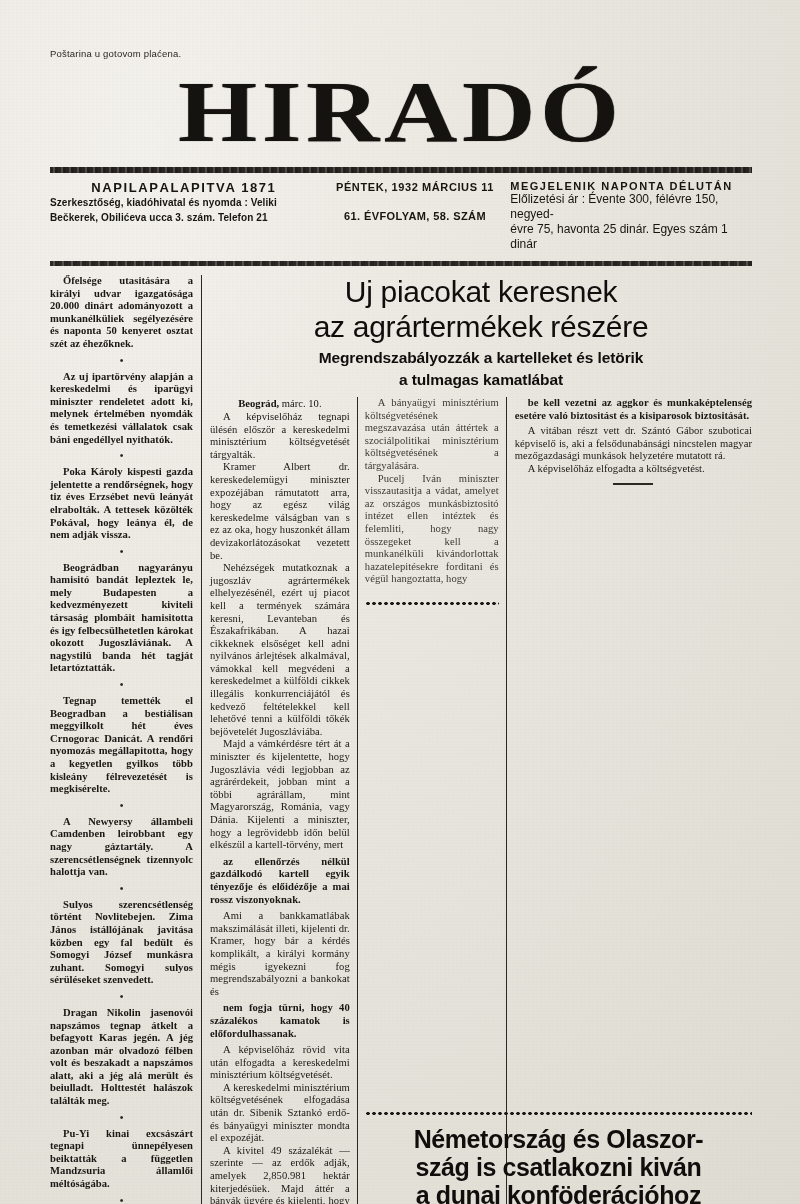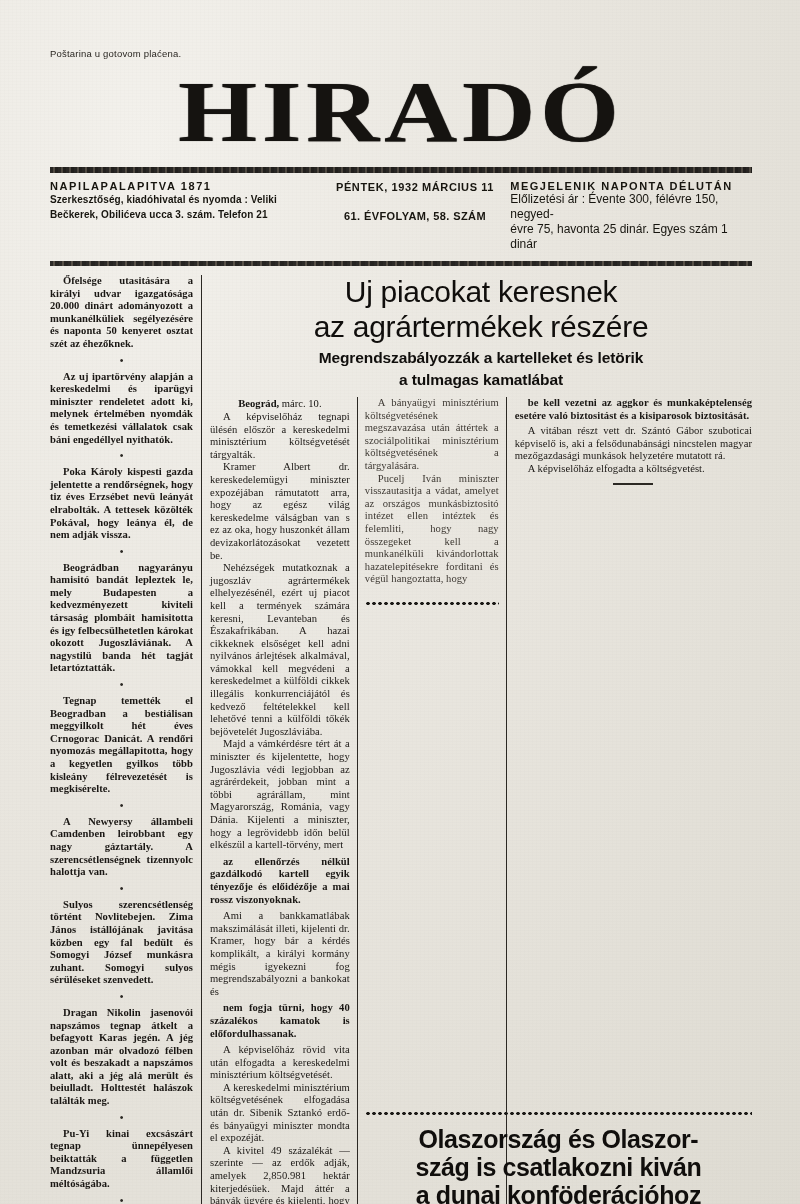--- a/index.html
+++ b/index.html
@@ -37,21 +37,21 @@
     background:repeating-linear-gradient(90deg,#171513 0 3px,#413b33 3px 5px,#0f0d0b 5px 8px);
     opacity:.92;
   }
   .masthead-info{
     display:flex;margin-top:7px;font-family:"Liberation Sans",sans-serif;color:#17150f;
   }
   .mi-col{box-sizing:border-box;}
   .mi-left{width:39%;padding-right:6px;}
   .mi-mid{width:26%;text-align:center;padding-top:1px;}
   .mi-right{width:35%;text-align:left;padding-left:4px;}
-  .mi-toprow{display:flex;justify-content:flex-start;font-size:11px;font-weight:bold;letter-spacing:1.6px;}
+  .mi-toprow{display:flex;justify-content:center;font-size:13px;font-weight:bold;letter-spacing:1.6px;}
   .mi-left .sub{font-size:10px;font-weight:bold;line-height:15px;letter-spacing:.1px;}
   .mi-mid .date{font-size:11px;font-weight:bold;letter-spacing:.6px;}
   .mi-mid .vol{font-size:11px;font-weight:bold;letter-spacing:.4px;margin-top:17px;}
   .mi-right .head{font-size:11px;font-weight:bold;letter-spacing:1.5px;}
   .mi-right .sub{font-size:12px;line-height:15px;letter-spacing:0;}
   .rule-thick2{
     height:5px;margin-top:9px;
     background:repeating-linear-gradient(90deg,#171513 0 3px,#463f36 3px 5px,#100e0c 5px 9px);
     opacity:.9;
   }
@@ -150,21 +150,21 @@
         <p class="brief">Beográdban nagyarányu hamisitó bandát lepleztek le, mely Budapesten a kedvezményezett kiviteli társaság plombáit hamisitotta és igy felbecsülhetetlen károkat okozott Jugoszláviának. A nagystilü banda hét tagját letartóztatták.</p>
         <div class="sep">•</div>
         <p class="brief">Tegnap temették el Beogradban a bestiálisan meggyilkolt hét éves Crnogorac Danicát. A rendőri nyomozás megállapitotta, hogy a kegyetlen gyilkos több kisleány félrevezetését is megkisérelte.</p>
         <div class="sep">•</div>
         <p class="brief">A Newyersy állambeli Camdenben leirobbant egy nagy gáztartály. A szerencsétlenségnek tizennyolc halottja van.</p>
         <div class="sep">•</div>
         <p class="brief">Sulyos szerencsétlenség történt Novlitebejen. Zima János istállójának javitása közben egy fal bedült és Somogyi József munkásra zuhant. Somogyi sulyos sérüléseket szenvedett.</p>
         <div class="sep">•</div>
         <p class="brief">Dragan Nikolin jasenovói napszámos tegnap átkelt a befagyott Karas jegén. A jég azonban már olvadozó félben volt és beszakadt a napszámos alatt, aki a jég alá merült és beiulladt. Holttestét halászok találták meg.</p>
         <div class="sep">•</div>
-        <p class="brief">Pu-Yi kinai excsászárt tegnap ünnepélyesen beiktatták a független Mandzsuria államlői méltóságába.</p>
+        <p class="brief">Pu-Yi kinai excsászárt tegnapi ünnepélyesen beiktatták a független Mandzsuria államlői méltóságába.</p>
         <div class="sep">•</div>
         <p class="brief">Gratien képviselő törvényjavaslatot terjesztett a kamara eié, hogy Briand hamvait a Pantheonban helyezzék el.</p>
 
       </div>
 
       <div style="width:550px;box-sizing:border-box;padding-left:8px;">
 
         <div class="hl-main">Uj piacokat keresnek</div>
         <div class="hl-main">az agrártermékek részére</div>
         <div class="hl-sub">Megrendszabályozzák a kartelleket és letörik</div>
@@ -203,21 +203,21 @@
             <p>A képviselőház elfogadta a költségvetést.</p>
             <div class="short-rule"></div>
           </div>
         </div>
 
         <div style="display:flex;margin-top:-170px;">
           <div style="width:150px;"></div>
           <div style="width:400px;box-sizing:border-box;padding-left:7px;">
 
             <div class="dotrule"></div>
-            <div class="hl-2">Olaszország és Olaszor-</div>
+            <div class="hl-2">Németország és Olaszor-</div>
             <div class="hl-2">szág is csatlakozni kiván</div>
             <div class="hl-2">a dunai konföderációhoz</div>
 
             <div class="two" style="margin-top:7px;">
               <div class="tw-l">
                 <div class="datelinerow">
                   <span class="city">Berlin,</span>
                   <span>márc. 10.</span>
                 </div>
                 <p>Berlinben illetékes helyen ugy nyilatkoztak, hogy a dunai államok mezőgazdasági feleslegét csak Németország és Olaszország vehetí fel és ebben a két országban a felesleges mennyiség  kellő  kontigentálással el is helyezhető. Viszont nem lehet</p>

